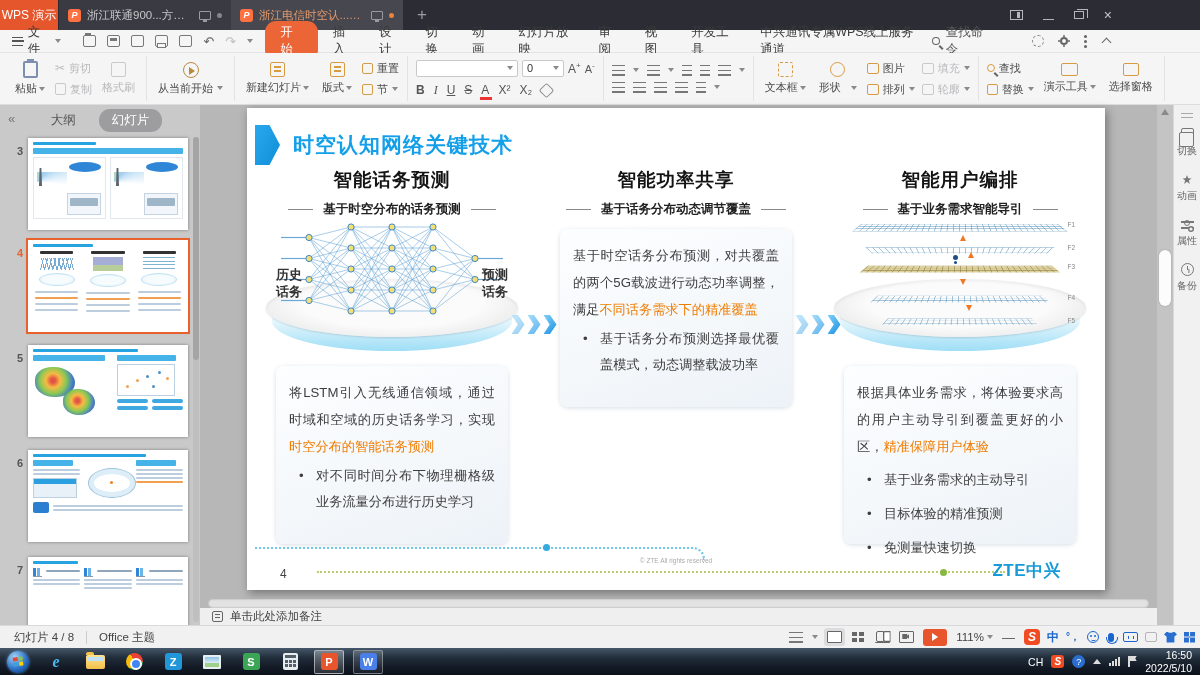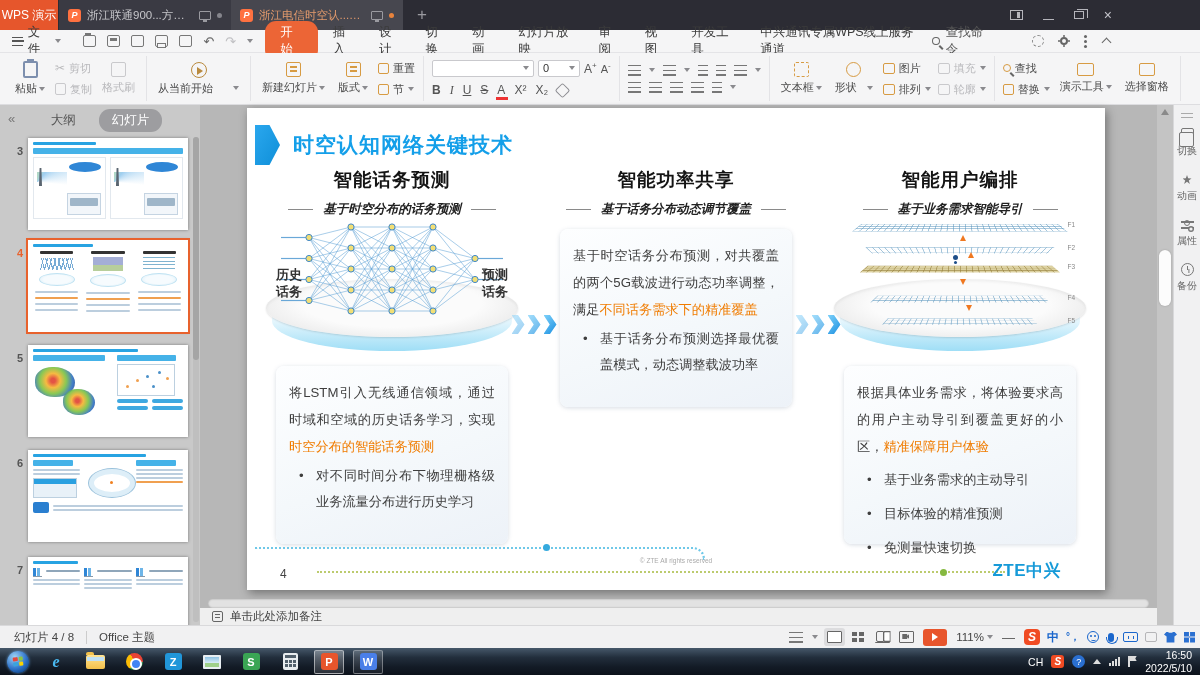--- a/index.html
+++ b/index.html
@@ -117,21 +117,21 @@
 .slide{position:absolute;left:47px;top:3px;width:858px;height:482px;background:#fff;box-shadow:2px 3px 9px rgba(0,0,0,.38)}
 .strow{display:flex;align-items:center;gap:13px;padding:17px 0 0 8px}
 .chevflag{width:25px;height:40px;background:linear-gradient(120deg,#2aa7ee,#0f8fd8);clip-path:polygon(0 0,58% 0,100% 50%,58% 100%,0 100%)}
 .stitle{font-size:21px;font-weight:bold;color:#149fe9;letter-spacing:1px}
 .colwrap{display:flex;padding:0 26px;margin-top:2px}
 .scol{width:238px}
 .gap{flex:1;display:flex;justify-content:center;gap:3px;padding-top:148px}
 .cv{width:13px;height:19px;background:linear-gradient(135deg,#7cd0fa,#1b8fe0);clip-path:polygon(0 0,50% 0,100% 50%,50% 100%,0 100%,48% 50%)}
 .cv.c1{opacity:.45}.cv.c2{opacity:.7}
 .chead{text-align:center;font-size:18.5px;font-weight:bold;color:#141414;letter-spacing:1px;}
-.csub{display:flex;align-items:center;justify-content:center;gap:10px;margin-top:9px;font-size:12.5px;font-style:italic;font-weight:bold;color:#222}
+.csub{display:flex;align-items:center;justify-content:center;gap:10px;margin-top:9px;font-size:12.5px;font-weight:bold;color:#222}
 .dash{width:25px;height:1.5px;background:#8a8a8a}
 .g{position:relative;height:134px;margin-top:3px}
 .cyl{position:absolute;left:50%;bottom:0;transform:translateX(-50%);width:252px;height:76px}
 .cyl::before{content:"";position:absolute;left:0;top:0;width:252px;height:58px;border-radius:50%;background:radial-gradient(ellipse at 50% 42%,#fbfbfb 50%,#efefef 72%,#e3e3e3);box-shadow:inset 0 2px 3px rgba(0,0,0,.05),0 1px 2px rgba(0,0,0,.12)}
 .cyl::after{content:"";position:absolute;left:6px;right:6px;top:38px;height:34px;border-radius:0 0 120px 120px/0 0 30px 30px;background:linear-gradient(#eef9fe,#9fdef6);z-index:-1}
 .nn{position:absolute;left:50%;top:-4px;transform:translateX(-50%)}
 .nlab{position:absolute;top:46px;font-size:13px;font-weight:bold;color:#333;line-height:1.3;white-space:pre-line}
 .nlab.l{left:3px}.nlab.r{right:3px}
 .pw{position:absolute;left:50%;top:4px;transform:translateX(-50%);width:150px;height:96px;border:1px solid #8f9cbd;background:#b7ce9b}
 .cc{position:absolute;left:0;right:0;text-align:center;font-size:12px;color:#222}
@@ -318,21 +318,21 @@
         </div>
     </div>
     <div class="big dis2">
       <span class="ib dim"></span>
       <span>格式刷</span>
     </div>
   </div>
   <div class="grp">
     <div class="big">
       <span class="i-play"></span>
-      <span style="display:flex;align-items:center;gap:20px">
+      <span style="display:flex;align-items:center;gap:4px">
           <span>从当前开始</span>
           <span class="car"></span>
         </span>
     </div>
   </div>
   <div class="grp">
     <div class="big">
       <span class="ib lines"></span>
       <span style="display:flex;align-items:center;gap:2px">
           <span>新建幻灯片</span>

